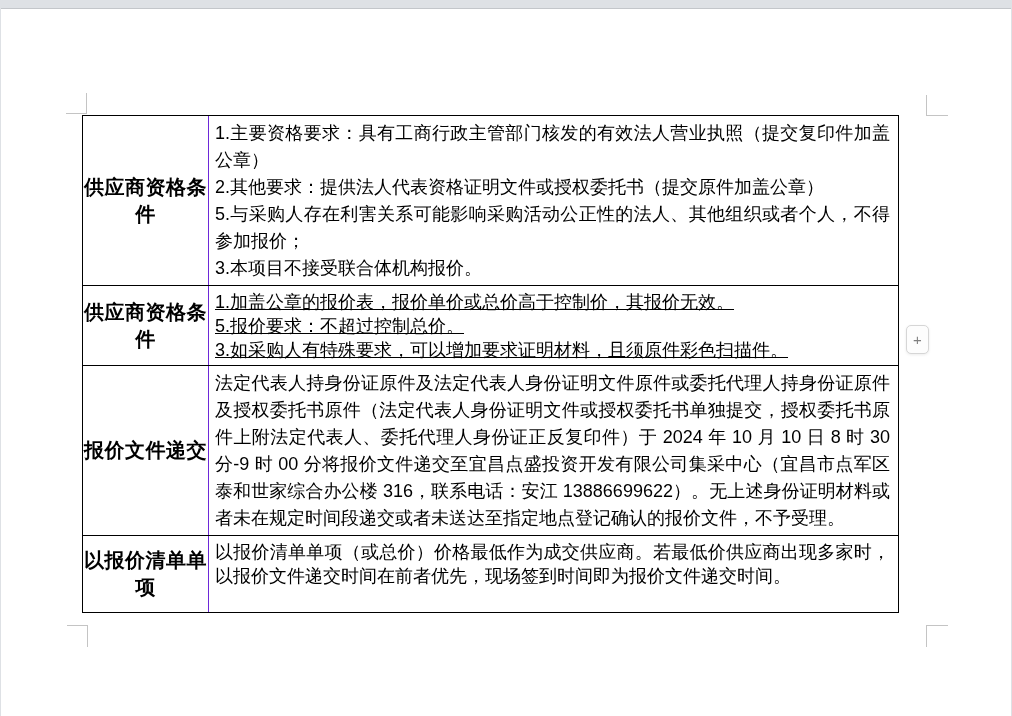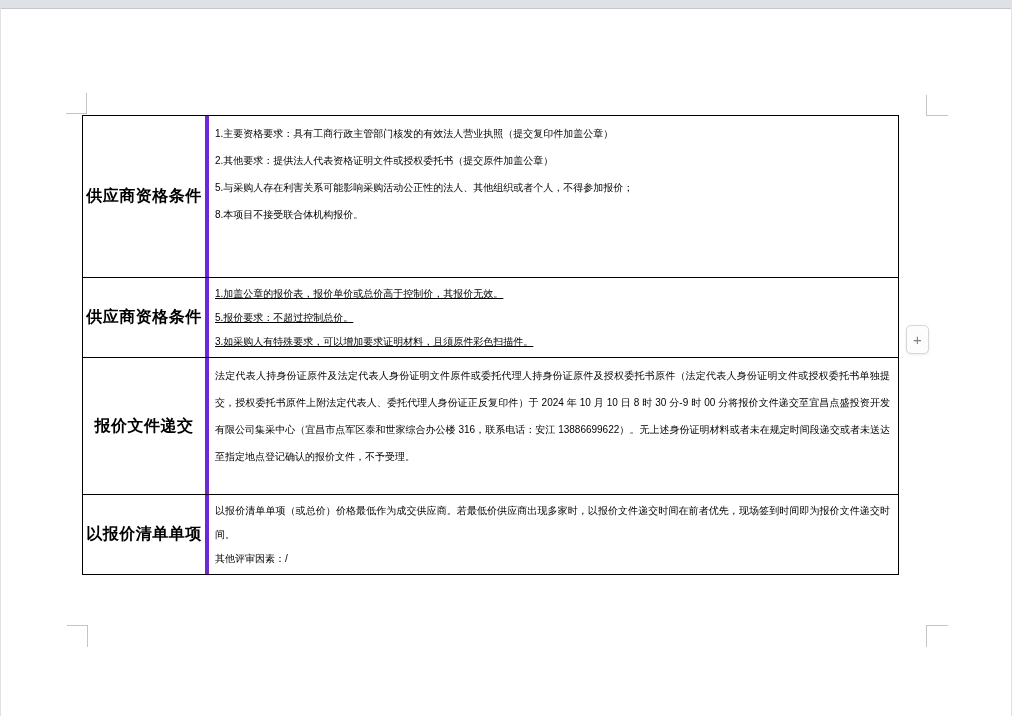--- a/index.html
+++ b/index.html
@@ -28,30 +28,30 @@
     position:absolute;
     left:81px; top:106px;
     width:817px;
     border:1px solid #000;
     background:#fff;
   }
   .trow { display:flex; width:100%; }
   .trow + .trow { border-top:1px solid #000; }
   .label-cell {
     width:126px; flex:0 0 126px;
-    border-right:4px solid #6d28d9;
+    border-right:1px solid #6d28d9;
     display:flex; align-items:center; justify-content:center;
-    font-weight:bold; font-size:16px;
+    font-weight:bold; font-size:20px;
     text-align:center;
     letter-spacing:0.5px;
   }
   .content-cell {
     flex:1;
     padding:4px 8px 3px 6px;
-    font-size:10px;
+    font-size:18px;
   }
   .row1 { min-height:161px; } .row1 .content-cell { line-height:27px; }
   .row2 { min-height:71px;  } .row2 .content-cell { line-height:24px;text-decoration:underline; }
   .row3 { min-height:137px; } .row3 .content-cell { line-height:27px; }
   .row4 { min-height:77px;  } .row4 .content-cell { line-height:24px; }
   .para { text-align:justify; }
   .seg.underline { text-underline-offset:3px; }
 
   .plus-btn {
     position:absolute;
@@ -77,42 +77,41 @@
   <div class="mark mark-br"></div>
 
   <div class="doc-table">
     <div>
         <div class="trow row1">
           <div class="label-cell">供应商资格条件</div>
           <div class="content-cell">
             <div class="para"><span class="seg">1.主要资格要求：具有工商行政主管部门核发的有效法人营业执照（提交复印件加盖公章）</span></div>
             <div class="para"><span class="seg">2.其他要求：提供法人代表资格证明文件或授权委托书（提交原件加盖公章）</span></div>
             <div class="para"><span class="seg">5.与采购人存在利害关系可能影响采购活动公正性的法人、其他组织或者个人，不得参加报价；</span></div>
-            <div class="para"><span class="seg">8.本项目不接受联合体机构报价。</span></div>
+            <div class="para"><span class="seg">3.本项目不接受联合体机构报价。</span></div>
           </div>
         </div>
         <div class="trow row2">
           <div class="label-cell">供应商资格条件</div>
           <div class="content-cell">
             <div class="para"><span class="seg">1.加盖公章的报价表，报价单价或总价高于控制价，其报价无效。</span></div>
             <div class="para"><span class="seg">5.报价要求：不超过控制总价。</span></div>
             <div class="para"><span class="seg">3.如采购人有特殊要求，可以增加要求证明材料，且须原件彩色扫描件。</span></div>
           </div>
         </div>
         <div class="trow row3">
           <div class="label-cell">报价文件递交</div>
           <div class="content-cell">
             <div class="para"><span class="seg">法定代表人持身份证原件及法定代表人身份证明文件原件或委托代理人持身份证原件及授权委托书原件（法定代表人身份证明文件或授权委托书单独提交，授权委托书原件上附法定代表人、委托代理人身份证正反复印件）于 </span><span class="seg underline">2024 年 10 月 10 日 8 时 30 分-9 时 00 分</span><span class="seg">将报价文件递交至</span><span class="seg underline">宜昌点盛投资开发有限公司集采中心（宜昌市点军区泰和世家综合办公楼 316，联系电话：安江 13886699622）</span><span class="seg">。无上述身份证明材料或者未在规定时间段递交或者未送达至指定地点登记确认的报价文件，不予受理。</span></div>
           </div>
         </div>
         <div class="trow row4">
           <div class="label-cell">以报价清单单项</div>
           <div class="content-cell">
             <div class="para"><span class="seg">以报价清单单项（或总价）价格最低作为成交供应商。若最低价供应商出现多家时，以报价文件递交时间在前者优先，现场签到时间即为报价文件递交时间。</span></div>
-            <div class="para"><span class="seg">其他评审因素：/</span></div>
           </div>
         </div>
       </div>
   </div>
 
   <div class="plus-btn">
     <span>+</span>
   </div>
 </div>
 

